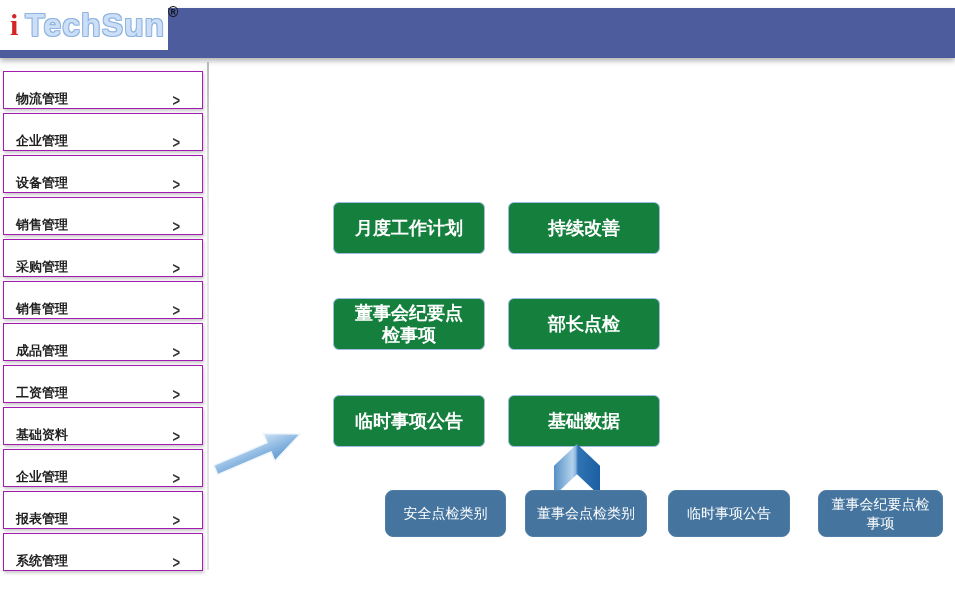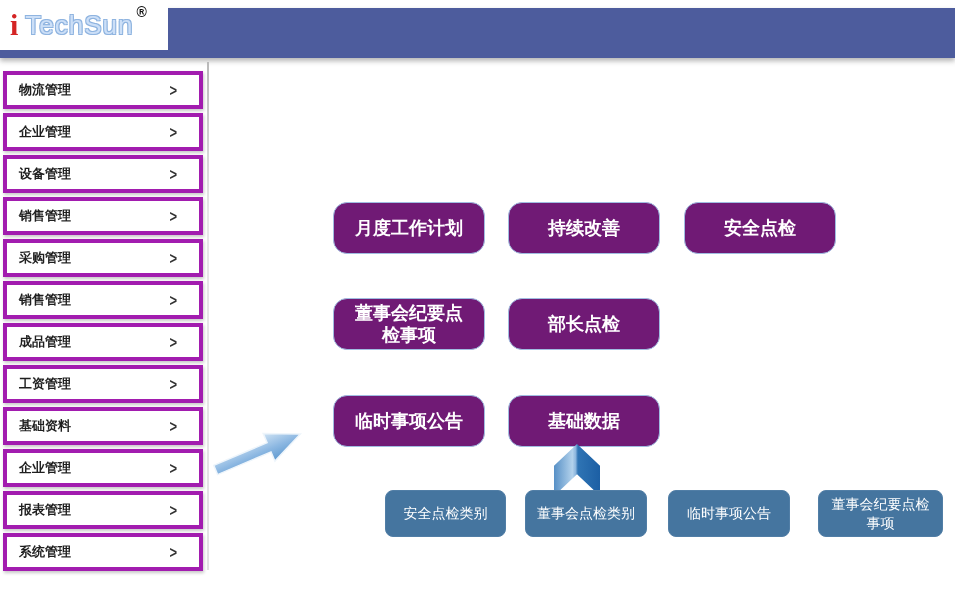--- a/index.html
+++ b/index.html
@@ -18,44 +18,44 @@
   }
   .logo-box{
     position:absolute;left:0;top:0;width:168px;height:50px;background:#ffffff;
     z-index:6;display:flex;align-items:center;padding-left:10px;box-sizing:border-box;
   }
   .logo-i{
     color:#d42424;font-weight:bold;font-size:30px;line-height:1;
     font-family:"Liberation Serif","DejaVu Serif",serif;margin-right:7px;
   }
   .logo-name{
-    color:#ccdff7;font-weight:normal;font-size:26px;line-height:1;letter-spacing:1px;
+    color:#ccdff7;font-weight:bold;font-size:32px;line-height:1;letter-spacing:1px;
     text-shadow:-1px -1px 0 #8fb4e0,1px -1px 0 #8fb4e0,-1px 1px 0 #8fb4e0,1px 1px 0 #8fb4e0;
   }
   .logo-reg{color:#111;font-size:14px;font-weight:bold;align-self:flex-start;margin-top:4px;margin-left:3px;}
 
   
   .sidebar-item{
     position:absolute;left:3px;width:200px;height:38px;background:#ffffff;
-    border:4px solid #a21caf;box-sizing:border-box;
+    border:1px solid #a21caf;box-sizing:border-box;
     box-shadow:1px 2px 3px rgba(0,0,0,.22);
-    display:flex;align-items:center;justify-content:space-between;
+    display:flex;align-items:flex-end;justify-content:space-between;
     padding:0 22px 0 12px;cursor:pointer;z-index:4;
   }
   .sidebar-label{font-size:13px;font-weight:bold;color:#1f1f1f;}
   .sidebar-chevron{font-size:13px;color:#333;font-weight:bold;transform:scaleY(1.2);}
   .panel-divider{
     position:absolute;left:207px;top:62px;width:2px;height:508px;
     background:linear-gradient(to bottom,#b9b9b9,#e7e7e7 30%,#e2e2e2);z-index:1;
   }
 
   
   .tile{
     position:absolute;width:152px;height:52px;
-    background:#701a75;border:1px solid #a0bde1;border-radius:14px;
+    background:#15803d;border:1px solid #a0bde1;border-radius:6px;
     color:#ffffff;display:flex;align-items:center;justify-content:center;text-align:center;
     font-family:"Liberation Serif","DejaVu Serif",serif;
     font-size:18px;font-weight:bold;line-height:1.25;
     padding:0 19px;box-sizing:border-box;cursor:pointer;z-index:2;
   }
 
   
   .cat-btn{
     position:absolute;top:490px;height:47px;
     background:#45759f;border:1px solid #517ea6;border-radius:8px;
@@ -129,21 +129,20 @@
     <span class="sidebar-label">报表管理</span>
     <span class="sidebar-chevron">&gt;</span>
   </div>
   <div class="sidebar-item" style="top:533px">
     <span class="sidebar-label">系统管理</span>
     <span class="sidebar-chevron">&gt;</span>
   </div>
 
   <div class="tile" style="left:333px;top:202px">月度工作计划</div>
   <div class="tile" style="left:508px;top:202px">持续改善</div>
-  <div class="tile" style="left:684px;top:202px">安全点检</div>
 
   <div class="tile" style="left:333px;top:298px">董事会纪要点检事项</div>
   <div class="tile" style="left:508px;top:298px">部长点检</div>
 
   <div class="tile" style="left:333px;top:395px">临时事项公告</div>
   <div class="tile" style="left:508px;top:395px">基础数据</div>
 
   <svg class="diag-arrow" width="104" height="58" viewBox="0 0 104 58">
     <defs>
       <linearGradient id="ag" x1="0" y1="0" x2="0" y2="1">

